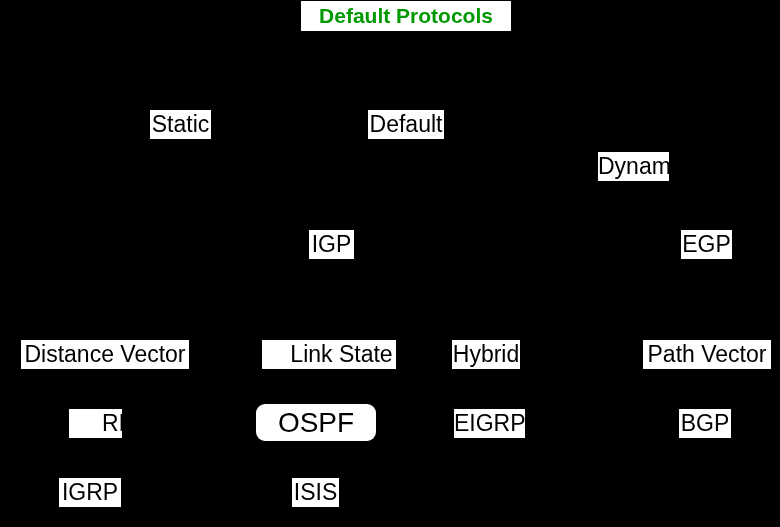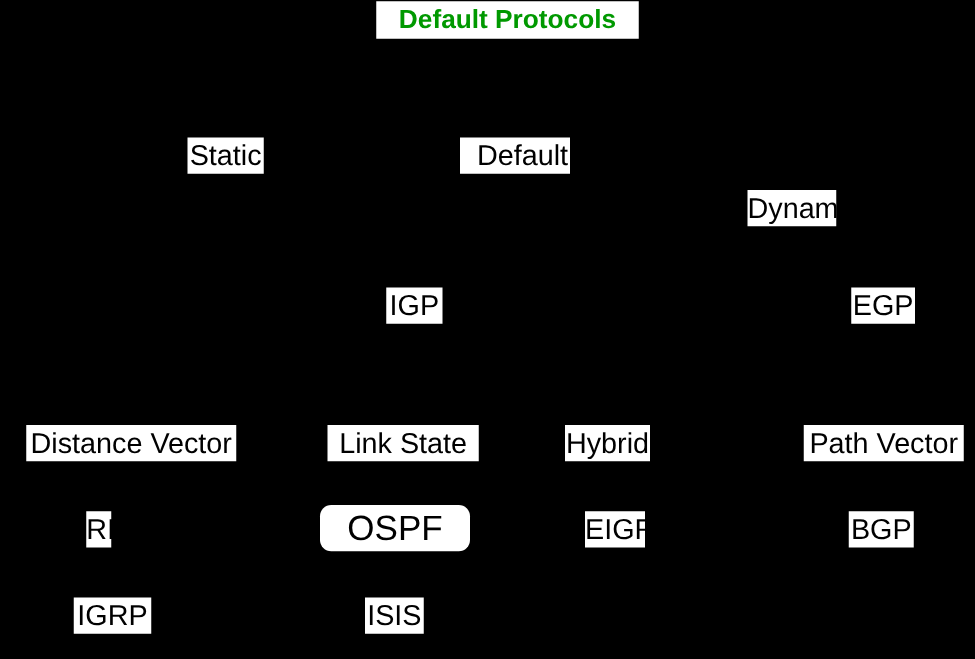--- a/index.html
+++ b/index.html
@@ -49,41 +49,41 @@
 </style>
 </head>
 <body>
 
 <div id="canvas">
 
   <div class="node title" style="left:301px; top:1px; width:210px;">Default Protocols</div>
 
   <div class="node" style="left:150px; top:110px; width:61px;">Static</div>
 
-  <div class="node" style="left:368px; top:110px; width:76px;padding-left:12px;">Default</div>
+  <div class="node" style="left:368px; top:110px; width:76px;">Default</div>
 
   <div class="node" style="left:598px; top:110px; width:71px;margin-top:42px;">Dynamic</div>
 
   <div class="node" style="left:293px; top:230px; width:45px;margin-left:16px;">IGP</div>
 
   <div class="node" style="left:681px; top:230px; width:51px;">EGP</div>
 
   <div class="node" style="left:21px; top:340px; width:168px;">Distance Vector</div>
 
-  <div class="node" style="left:262px; top:340px; width:121px;">Link State</div>
+  <div class="node" style="left:262px; top:340px; width:109px;padding-left:25px;">Link State</div>
 
   <div class="node" style="left:452px; top:340px; width:68px;">Hybrid</div>
 
   <div class="node" style="left:643px; top:340px; width:128px;">Path Vector</div>
 
-  <div class="node" style="left:69px; top:409px; width:20px;">RIP</div>
+  <div class="node" style="left:69px; top:409px; width:20px;padding-left:33px;">RIP</div>
 
   <div class="node highlight" style="left:256px; top:404px; width:120px;">OSPF</div>
 
-  <div class="node" style="left:468px; top:409px; width:48px;">EIGRP</div>
+  <div class="node" style="left:454px; top:409px; width:71px;">EIGRP</div>
 
   <div class="node" style="left:679px; top:409px; width:52px;">BGP</div>
 
   <div class="node" style="left:59px; top:478px; width:62px;">IGRP</div>
 
   <div class="node" style="left:292px; top:478px; width:47px;">ISIS</div>
 
 </div>
 
 </body></html>

